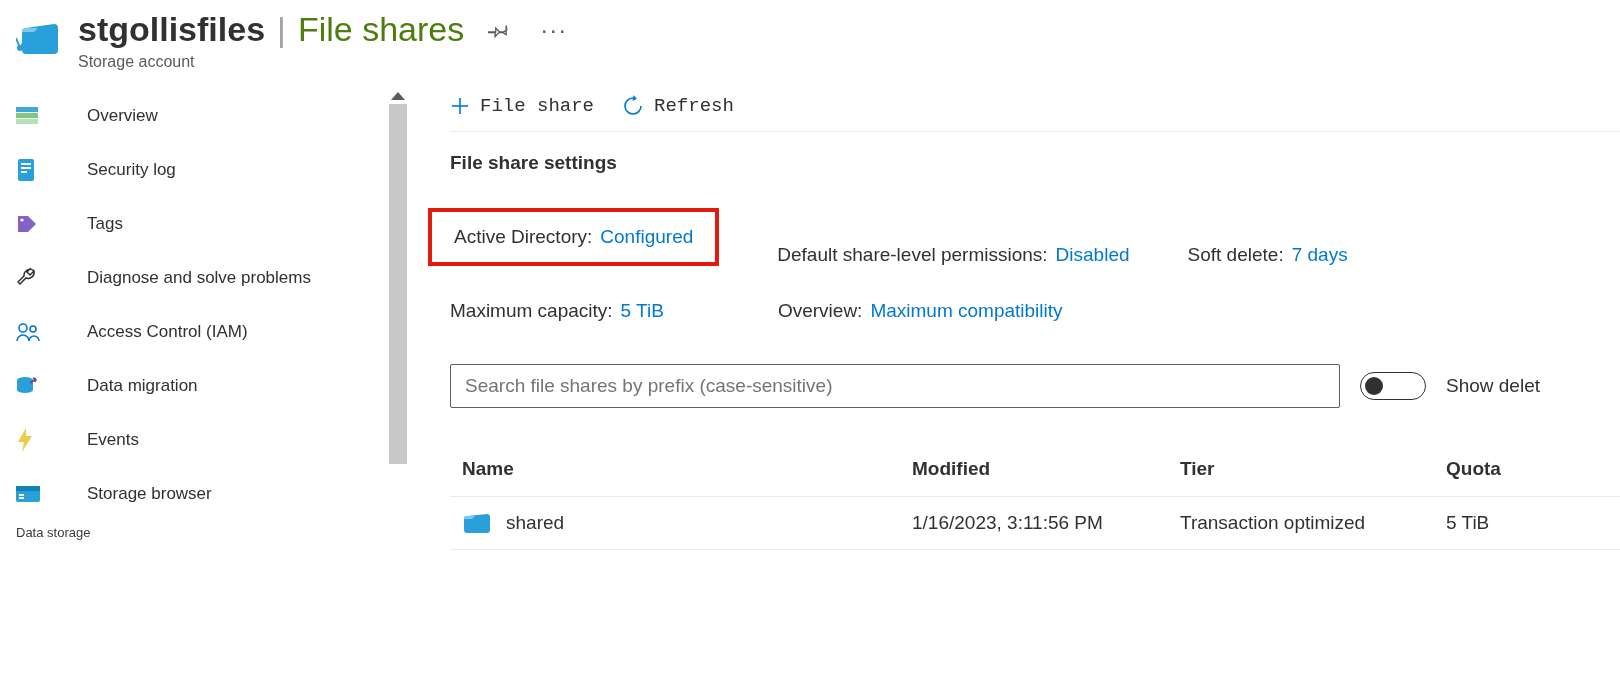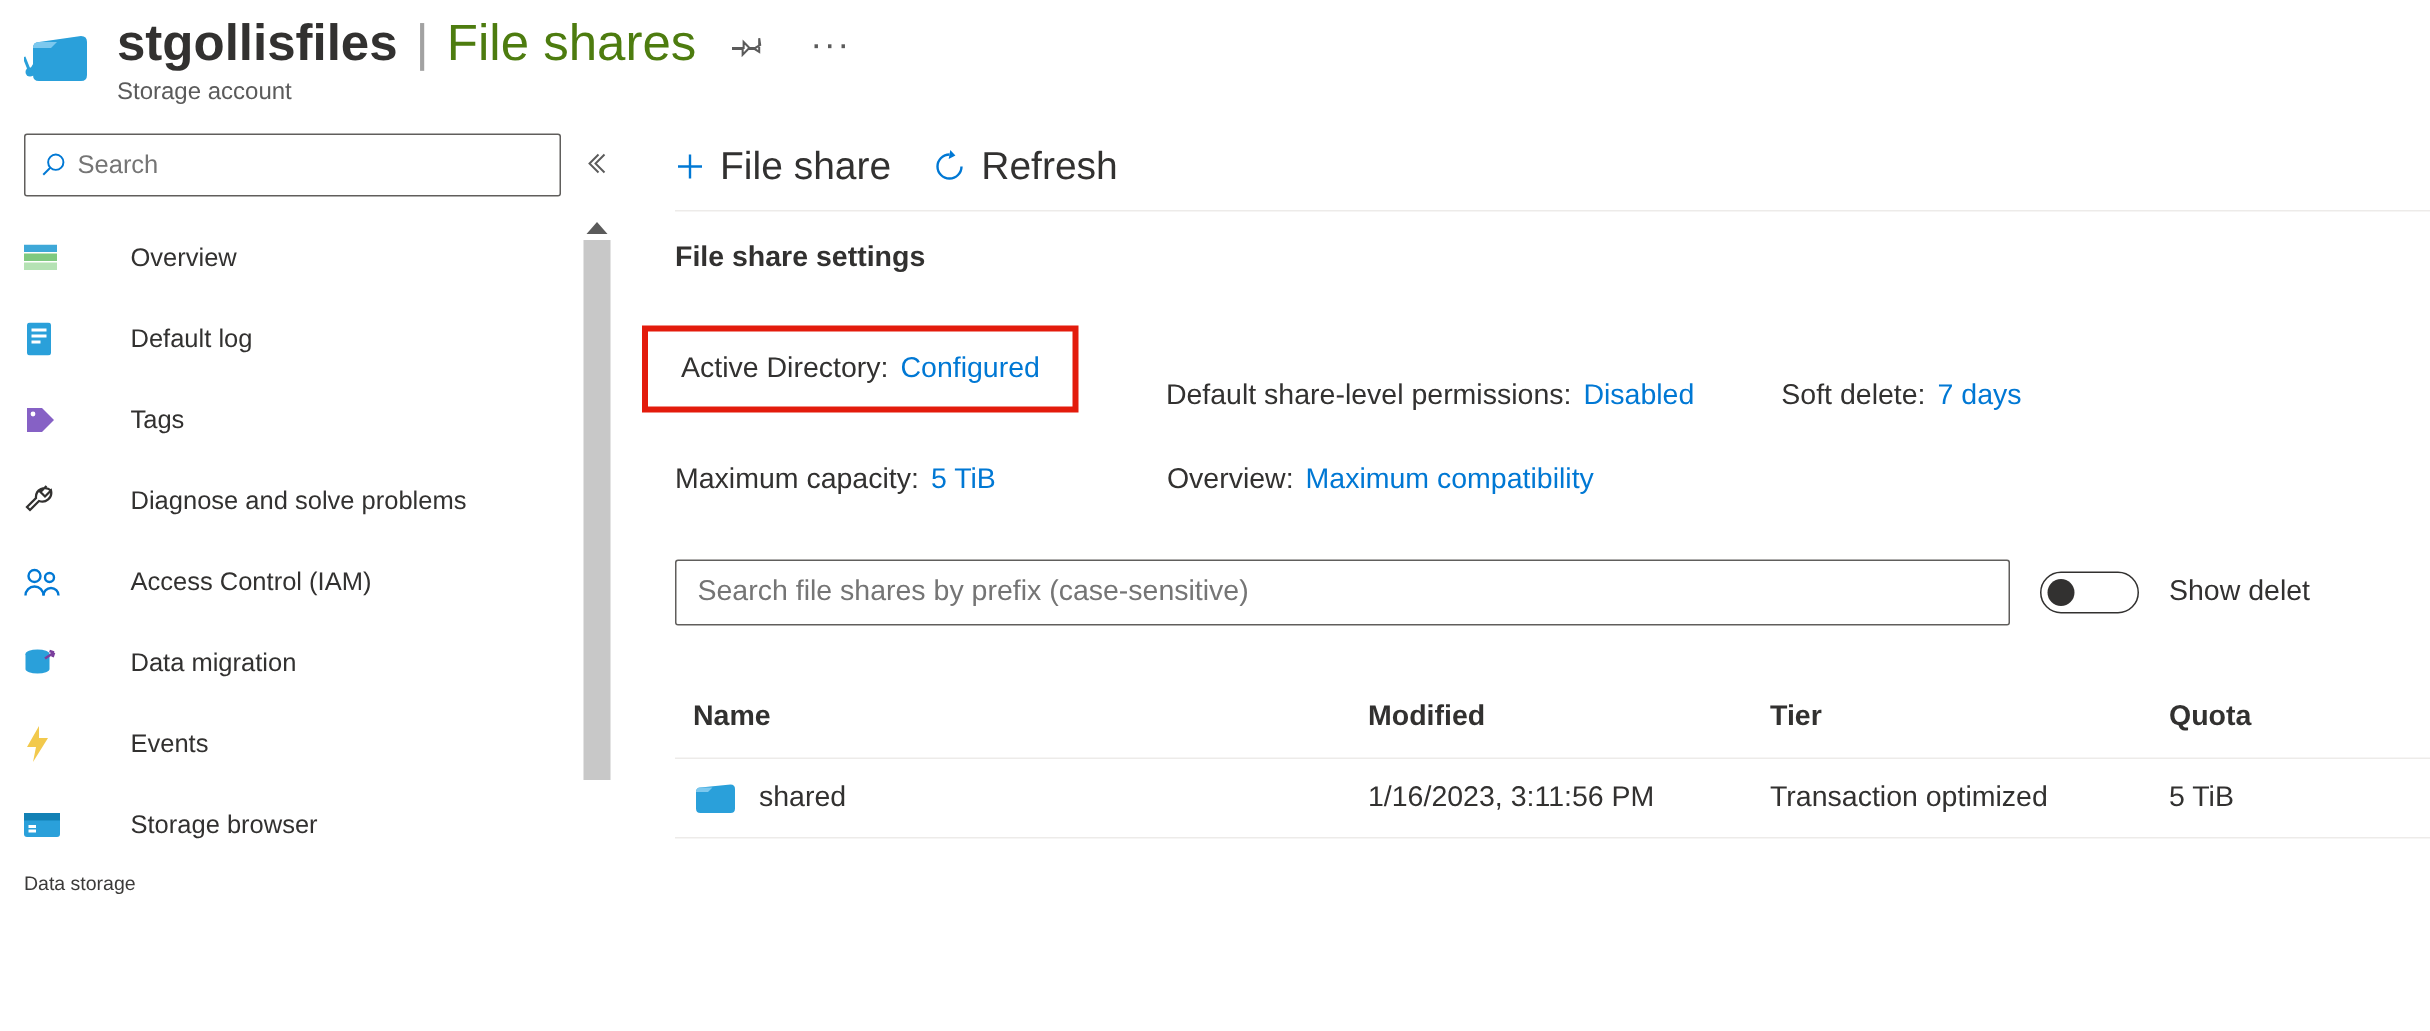--- a/index.html
+++ b/index.html
@@ -107,21 +107,21 @@
 
     
     .main { flex: 1; padding-left: 40px; position: relative; }
     .toolbar {
       display: flex;
       align-items: center;
       gap: 28px;
       padding: 6px 0 14px;
       border-bottom: 1px solid #edebe9;
     }
-    .tb-btn { display: flex; align-items: center; gap: 10px; font-size: 26px; color: #323130; cursor: pointer; }
+    .tb-btn { display: flex; align-items: center; gap: 10px; font-size: 19px; color: #323130; cursor: pointer; font-family: Liberation Mono, monospace; }
     .section-heading { font-size: 19px; font-weight: 700; margin-top: 20px; }
 
     .settings-row { display: flex; gap: 58px; margin-top: 34px; font-size: 19px; flex-wrap: wrap;}
     .settings-row2 { display: flex; gap: 58px; margin-top: 34px; font-size: 19px; flex-wrap: wrap;}
     .setting-item { display: flex; gap: 8px; align-items: flex-end; }
     .link { color: #0078d4; cursor: pointer; }
 
     .highlight-box {
       border: 4px solid #e31b0c;
       padding: 14px 22px;
@@ -193,34 +193,20 @@
       </span>
       <span class="more-btn">···</span>
     </div>
     <div class="subtitle">Storage account</div>
   </div>
 </div>
 
 <div class="body">
 
   <div class="sidebar">
-    <div class="search-row">
-      <div class="search-box">
-        <svg width="18" height="18" viewBox="0 0 18 18" style="margin-right:8px;transform:scaleX(-1)">
-            <circle cx="7" cy="7" r="5.5" fill="none" stroke="#0078d4" stroke-width="1.4"></circle>
-            <line x1="11" y1="11" x2="16" y2="16" stroke="#0078d4" stroke-width="1.4"></line>
-          </svg>
-        <input type="text" placeholder="Search" style="">
-      </div>
-      <span class="collapse-chevron">
-        <svg width="18" height="18" viewBox="0 0 18 18">
-            <path d="M11 3 L5 9 L11 15 M15 3 L9 9 L15 15" fill="none" stroke="#5b5b5b" stroke-width="1.3"></path>
-          </svg>
-      </span>
-    </div>
 
     <div class="scroll-wrap">
       <ul class="nav">
         <li>
           <span class="nav-icon">
               <svg width="22" height="18">
                 <rect x="0" y="0" width="22" height="5" fill="#3ea8d8"></rect>
                 <rect x="0" y="6" width="22" height="5" fill="#7fc97f"></rect>
                 <rect x="0" y="12" width="22" height="5" fill="#b5e2b4"></rect>
               </svg>
@@ -229,21 +215,21 @@
         </li>
         <li>
           <span class="nav-icon">
               <svg width="20" height="22">
                 <rect x="2" y="0" width="16" height="22" rx="2" fill="#2aa0da"></rect>
                 <rect x="5" y="4" width="10" height="2" fill="#fff"></rect>
                 <rect x="5" y="8" width="10" height="2" fill="#fff"></rect>
                 <rect x="5" y="12" width="6" height="2" fill="#fff"></rect>
               </svg>
             </span>
-          <span>Default log</span>
+          <span>Security log</span>
         </li>
         <li>
           <span class="nav-icon">
               <svg width="22" height="20">
                 <path d="M2 2 L12 2 L20 10 L12 18 L2 18 Z" fill="#8661c5"></path>
                 <circle cx="6" cy="6" r="1.6" fill="#fff"></circle>
               </svg>
             </span>
           <span>Tags</span>
         </li>

